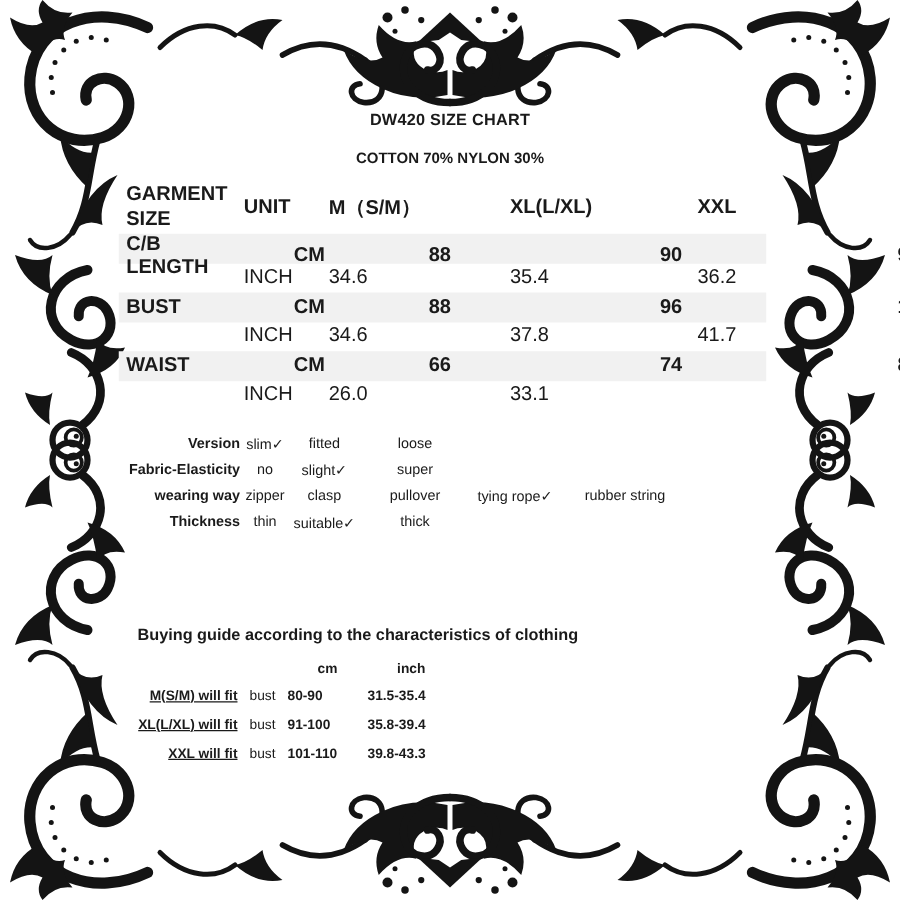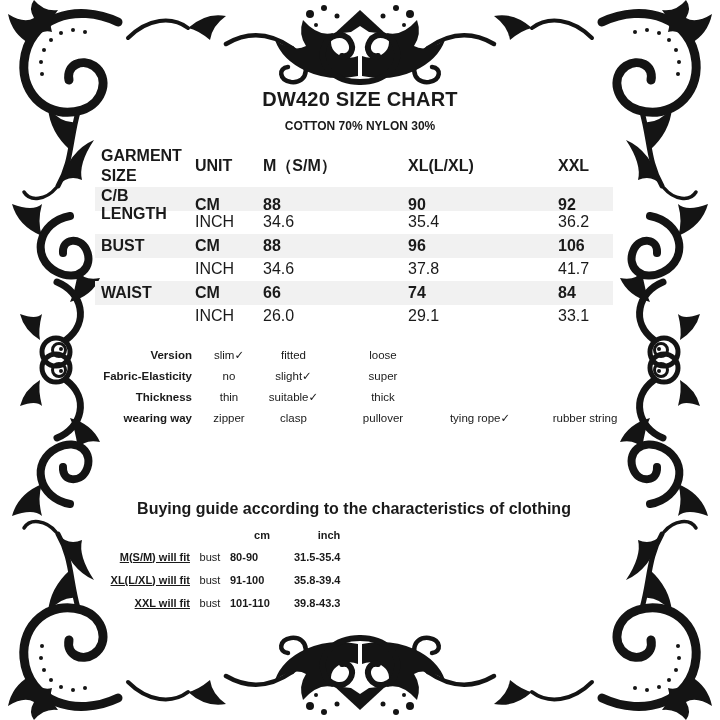--- a/index.html
+++ b/index.html
@@ -3,44 +3,44 @@
 <meta charset="utf-8">
 <style>
   html,body{margin:0;padding:0;background:#ffffff;}
   .stage{
     position:relative;width:720px;height:720px;background:#ffffff;overflow:hidden;
     font-family:"Liberation Sans",sans-serif;color:#1a1a1a;
   }
   .border-svg{position:absolute;left:0;top:0;width:720px;height:720px;}
 
   .abs{position:absolute;}
-  .page-title{left:0;top:88px;width:720px;text-align:center;font-size:20px;font-weight:700;letter-spacing:.2px;}
+  .page-title{left:0;top:88px;width:720px;text-align:center;font-size:13px;font-weight:700;letter-spacing:.2px;}
   .page-subtitle{left:0;top:119px;width:720px;text-align:center;font-size:12px;font-weight:700;}
 
   
   .size-table{left:95px;top:145px;width:518px;font-size:16px;}
   .st-row{display:grid;grid-template-columns:100px 68px 145px 150px 55px;height:23.5px;align-items:center;}
   .st-head{height:42px;font-weight:700;}
   .garment-label{padding-left:6px;width:84px;line-height:1.25;}
   .c0{padding-left:6px;font-weight:700;}
   .num{text-align:left;}
   .bold .c1,.bold .num{font-weight:700;}
-  .r-stripe{background:#f1f1f1;}
+  .r-stripe{background:#f1f1f1;gap:40px;}
 
   
   .attrs{left:95px;top:344px;width:470px;}
-  .attr-row{display:grid;grid-template-columns:100px 34px 61px 84px 76px 100px;height:21px;align-items:center;font-size:11.5px;gap:17px;}
+  .attr-row{display:grid;grid-template-columns:100px 34px 61px 84px 76px 100px;height:21px;align-items:center;font-size:11.5px;}
   .attr-label{text-align:right;font-weight:700;padding-right:3px;}
   .attr-opt{text-align:center;white-space:nowrap;}
 
   
   .notes{left:95px;top:449px;width:470px;text-align:center;font-size:10.7px;line-height:15.5px;}
 
   
-  .bg-title{left:95px;top:500px;width:518px;text-align:center;font-size:16px;font-weight:700;}
+  .bg-title{left:110px;top:500px;width:518px;text-align:left;font-size:13px;font-weight:700;}
   .buying-guide{left:95px;top:525px;width:269px;}
   .bg-row{display:grid;grid-template-columns:95px 40px 64px 70px;height:23px;align-items:center;font-size:11px;}
   .bg-head{height:20px;}
   .bg-label{text-align:right;font-weight:700;white-space:nowrap;text-decoration:underline;}
   .bg-measure{text-align:center;}
   .bg-val{text-align:left;font-weight:700;}
   .bg-headcell{text-align:center;font-weight:700;}
 </style>
 </head>
 <body>
@@ -150,58 +150,57 @@
       <div class="c0">WAIST</div>
       <div class="c1">CM</div>
       <div class="num">66</div>
       <div class="num">74</div>
       <div class="num">84</div>
     </div>
     <div class="st-row">
       <div class="c0"></div>
       <div class="c1">INCH</div>
       <div class="num">26.0</div>
-      <div class="num">29.1</div>
       <div class="num">33.1</div>
     </div>
   </div>
 
   <div class="abs attrs">
     <div class="attr-row">
       <div class="attr-label">Version</div>
       <div class="attr-opt">slim✓</div>
       <div class="attr-opt">fitted</div>
       <div class="attr-opt">loose</div>
       <div class="attr-opt"></div>
       <div class="attr-opt"></div>
     </div>
     <div class="attr-row">
       <div class="attr-label">Fabric-Elasticity</div>
       <div class="attr-opt">no</div>
       <div class="attr-opt">slight✓</div>
       <div class="attr-opt">super</div>
-      <div class="attr-opt"></div>
-      <div class="attr-opt"></div>
-    </div>
-    <div class="attr-row">
-      <div class="attr-label">Thickness</div>
-      <div class="attr-opt">thin</div>
-      <div class="attr-opt">suitable✓</div>
-      <div class="attr-opt">thick</div>
       <div class="attr-opt"></div>
       <div class="attr-opt"></div>
     </div>
     <div class="attr-row">
       <div class="attr-label">wearing way</div>
       <div class="attr-opt">zipper</div>
       <div class="attr-opt">clasp</div>
       <div class="attr-opt">pullover</div>
       <div class="attr-opt">tying rope✓</div>
       <div class="attr-opt">rubber string</div>
     </div>
+    <div class="attr-row">
+      <div class="attr-label">Thickness</div>
+      <div class="attr-opt">thin</div>
+      <div class="attr-opt">suitable✓</div>
+      <div class="attr-opt">thick</div>
+      <div class="attr-opt"></div>
+      <div class="attr-opt"></div>
+    </div>
   </div>
 
 
   <div class="abs bg-title">Buying guide according to the characteristics of clothing</div>
 
   <div class="abs buying-guide">
     <div class="bg-row bg-head">
       <div></div>
       <div></div>
       <div class="bg-headcell">cm</div>

